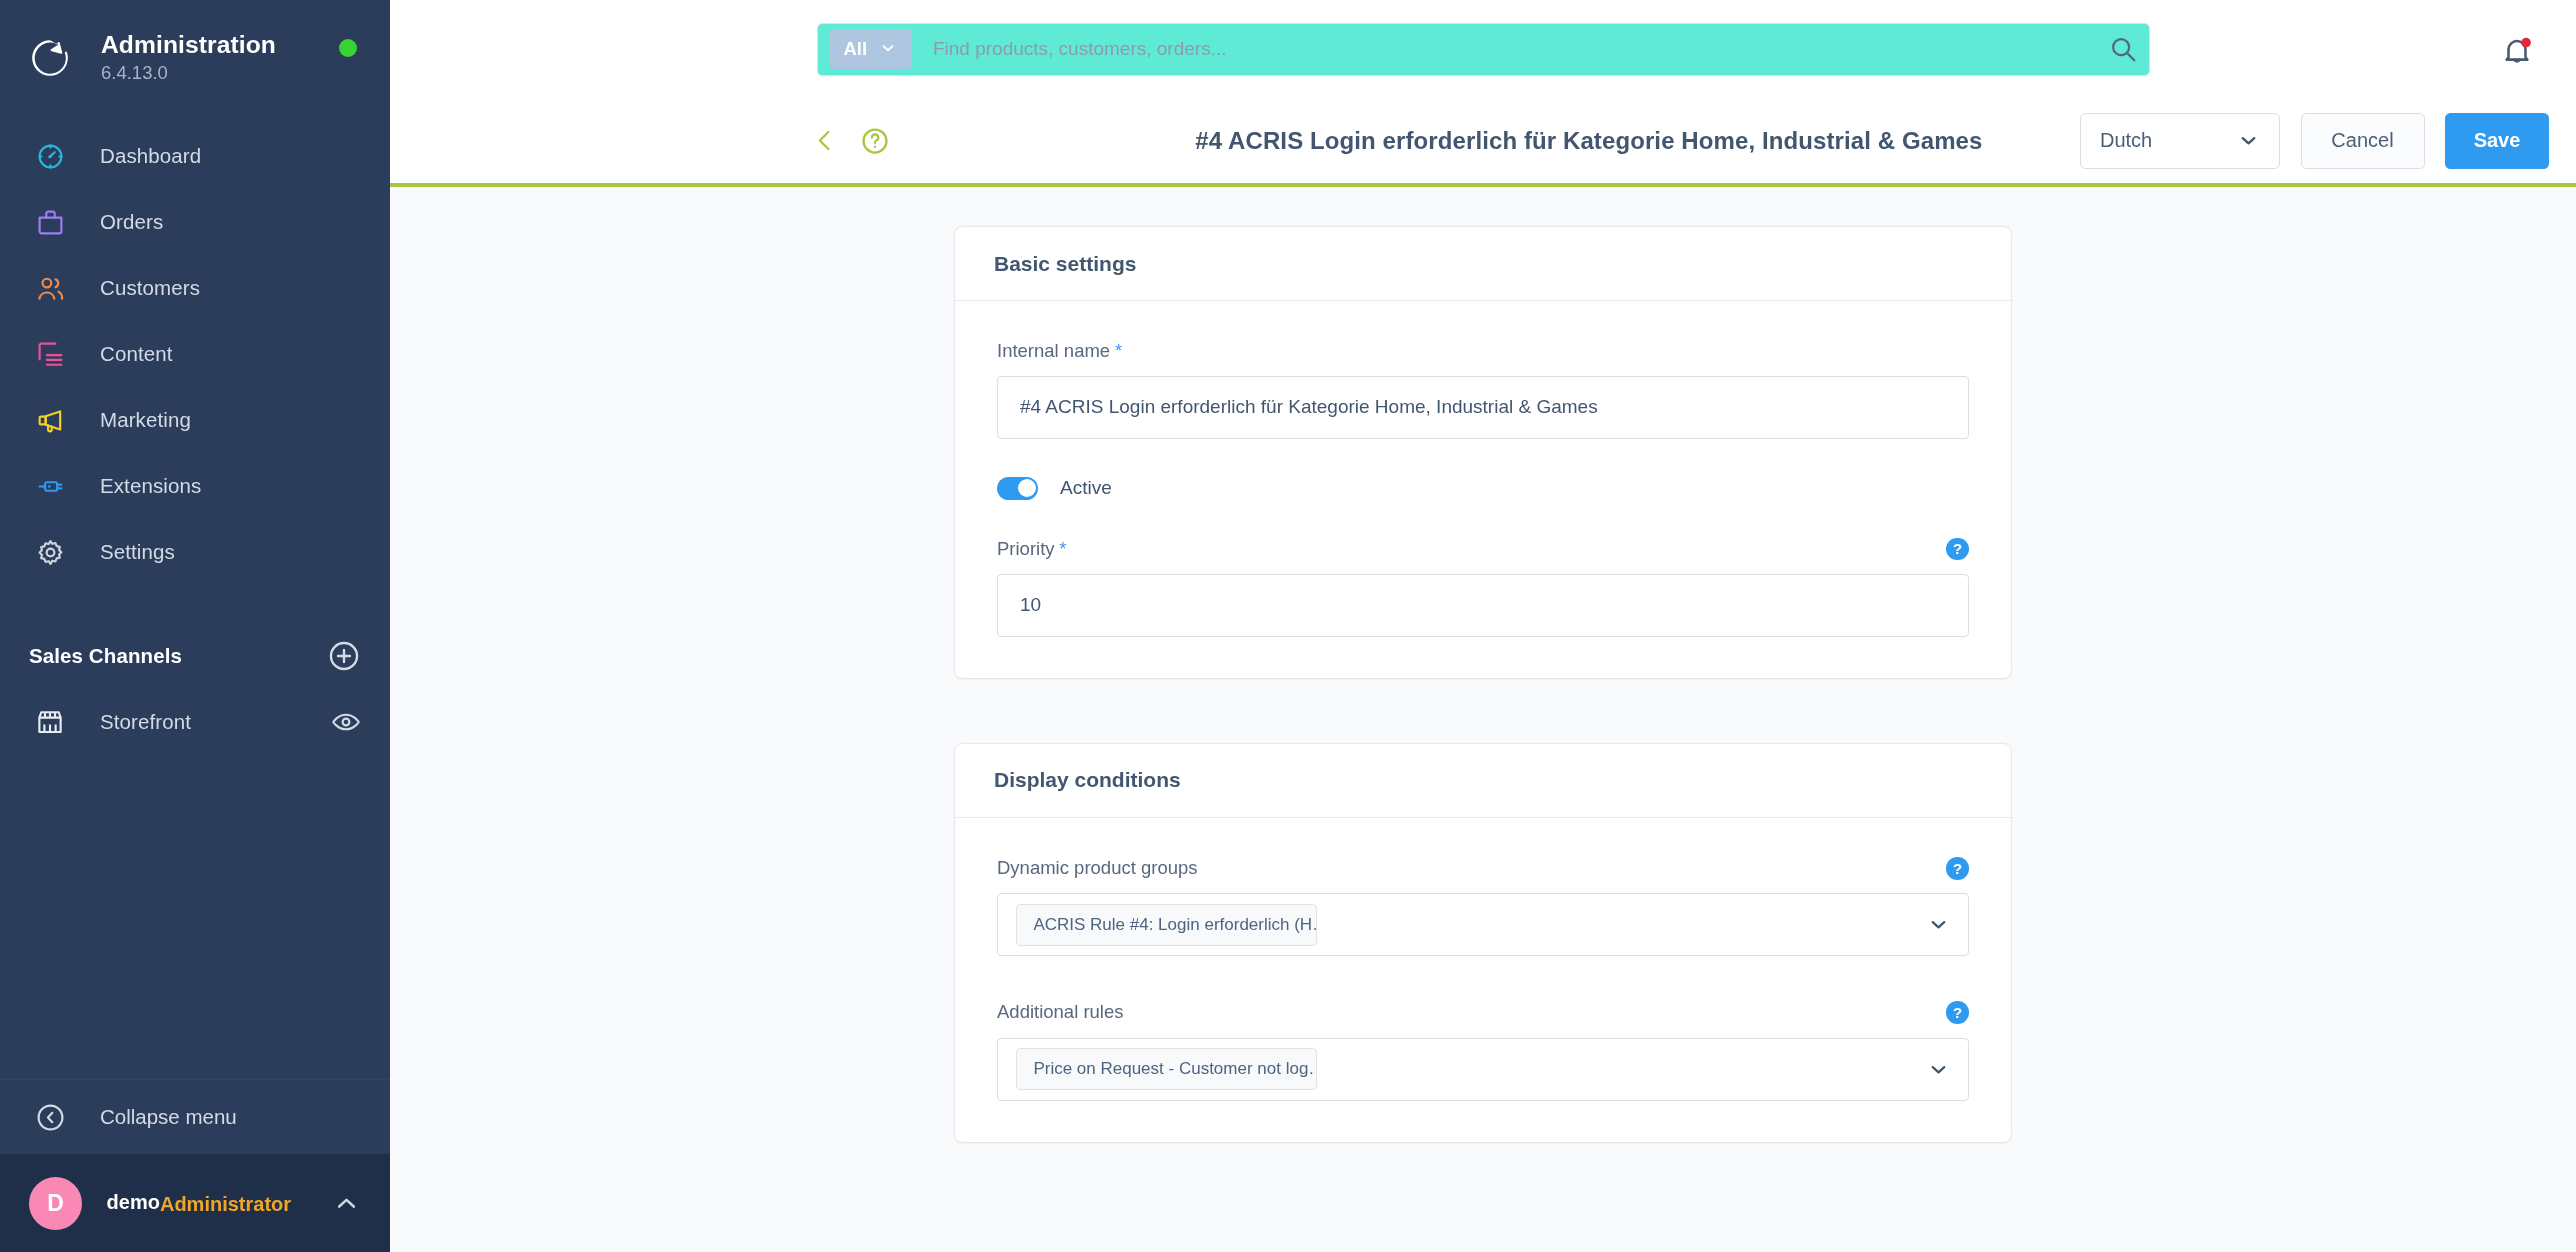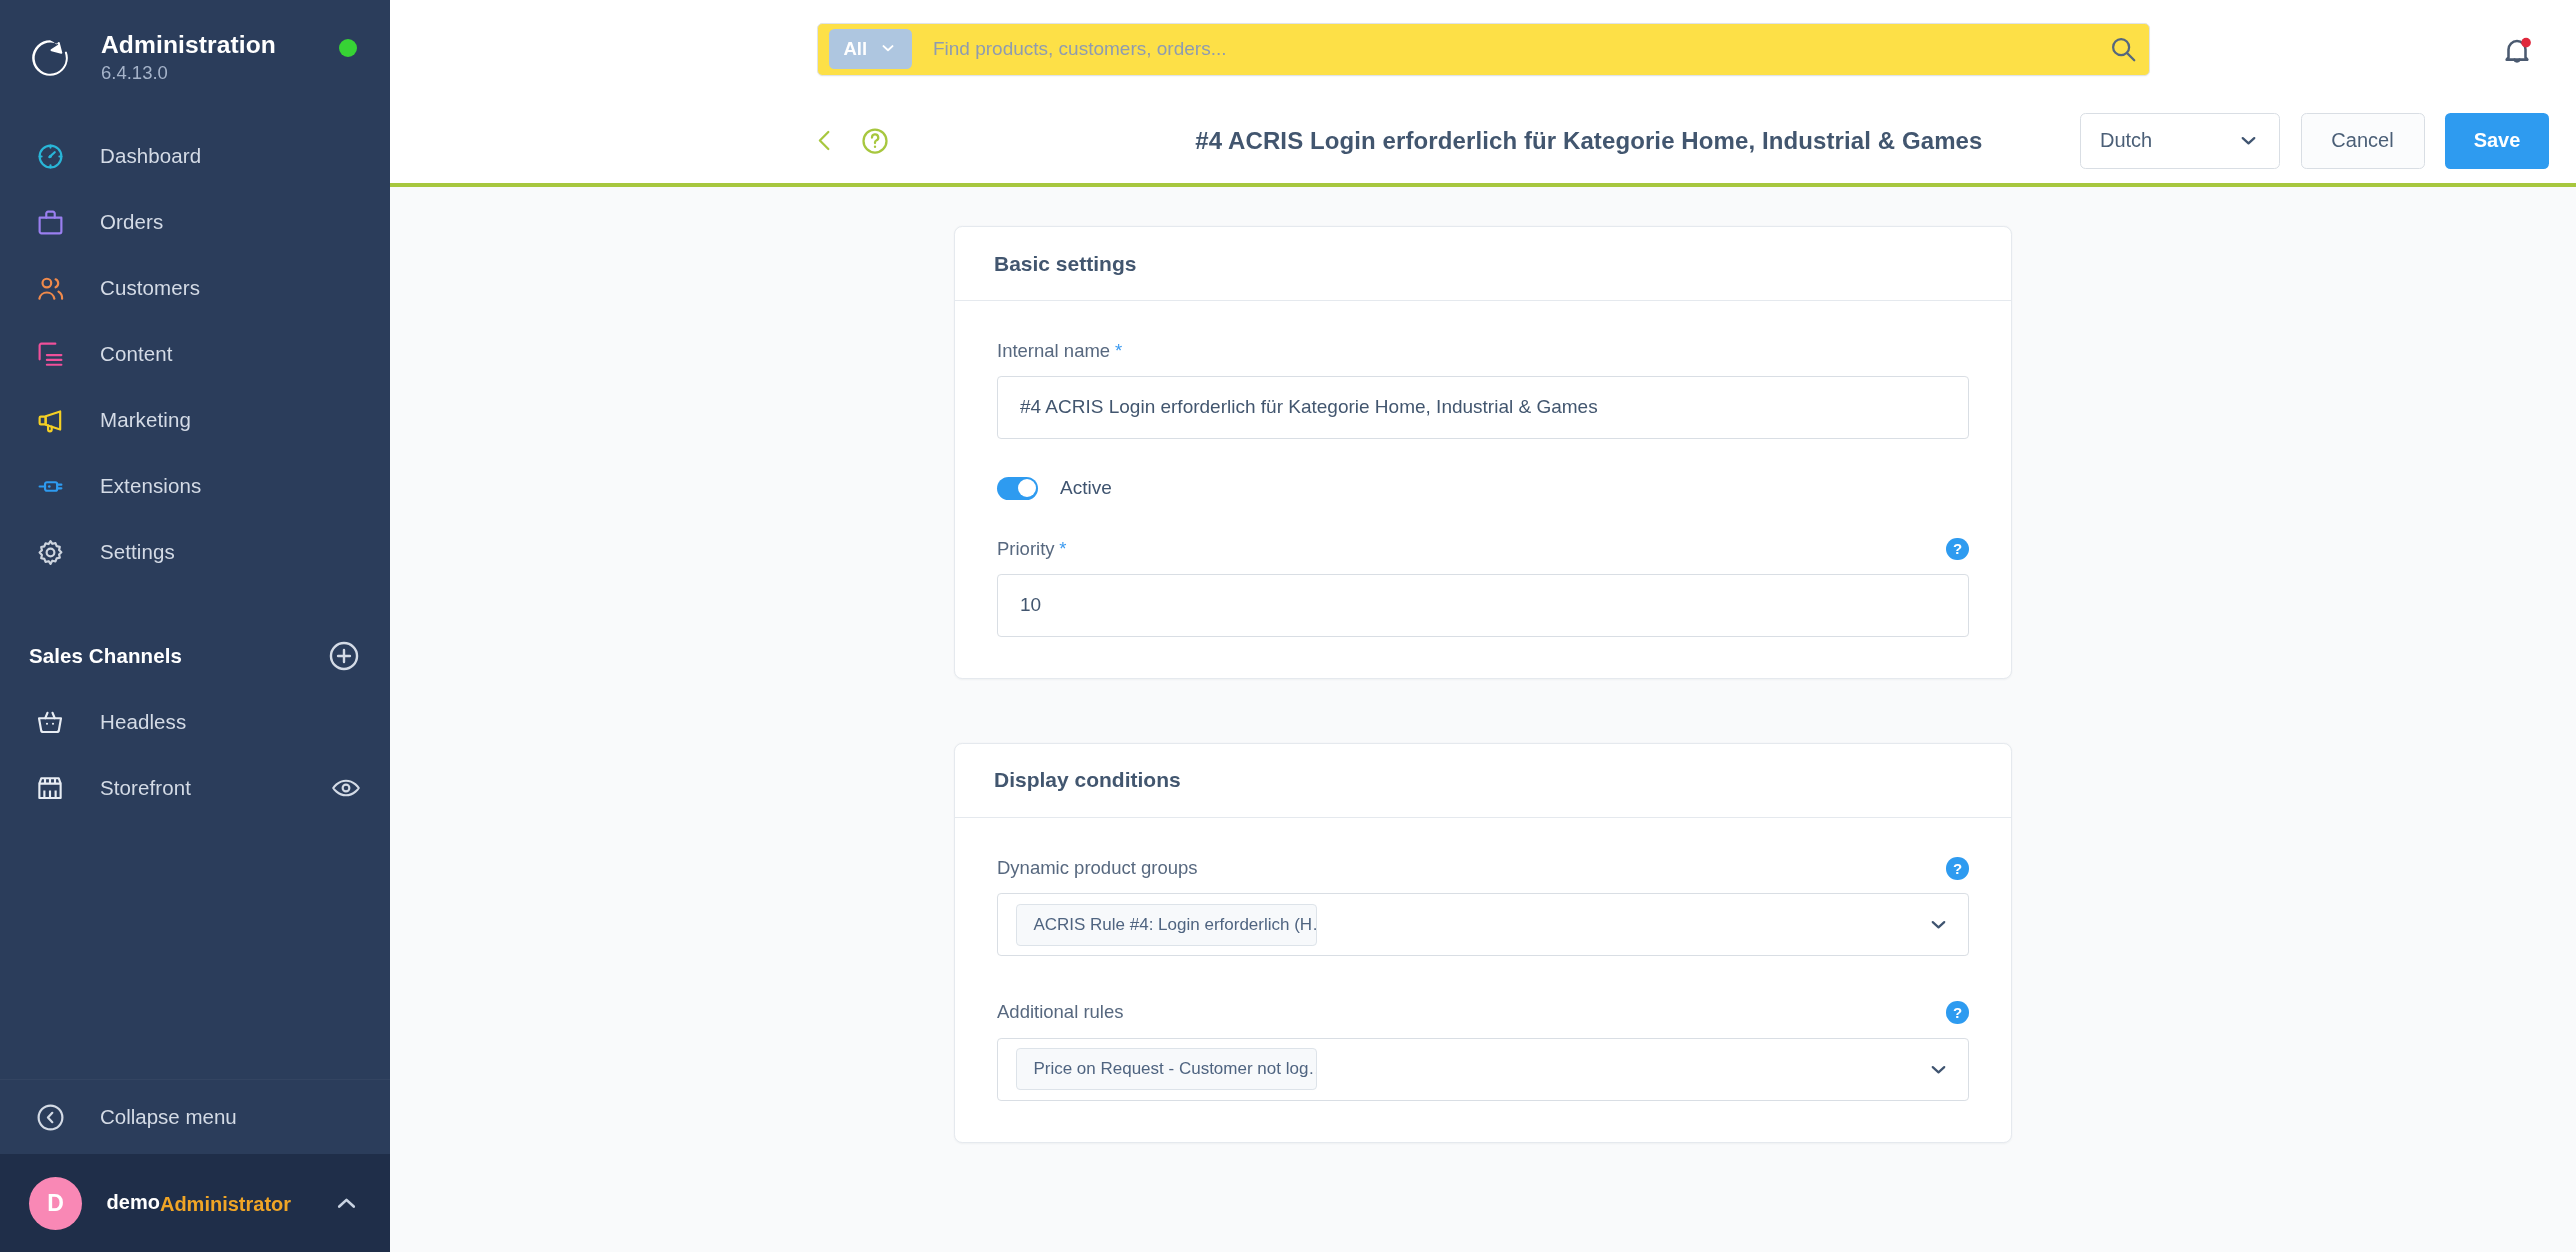--- a/index.html
+++ b/index.html
@@ -70,21 +70,21 @@
 
   
   .main { flex: 1 1 auto; display: flex; flex-direction: column; background: #f9fafb; min-width: 0; position: relative; }
 
   .topbar {
     height: 98px; flex: 0 0 98px; background: #fff;
     display: flex; align-items: center; position: relative;
   }
   .search-wrap {
     width: 1333px; margin: 0 auto; height: 53px;
-    background: #fde047; border: 0.7px solid #dfe3e8; border-radius: 5.5px;
+    background: #5eead4; border: 0.7px solid #dfe3e8; border-radius: 5.5px;
     display: flex; align-items: center; padding: 0 11px;
     box-shadow: 0 0.7px 1.4px rgba(0,0,0,0.03);
   }
   .search-chip {
     height: 40px; padding: 0 15px; background: #aec6e0; border-radius: 5.5px;
     display: flex; align-items: center; gap: 12.3px; cursor: pointer;
   }
   .search-chip-label { font-size: 18.5px; color: #fff; font-weight: bold; }
   .search-chip svg { width: 18px; height: 18px; }
   .search-input {
@@ -283,31 +283,20 @@
       <div class="sc-head">
         <span class="sc-title">Sales Channels</span>
         <span class="sc-add">
           <svg viewBox="0 0 24 24" fill="none" stroke="#d4dbe6" stroke-width="1.7" stroke-linecap="round">
               <circle cx="12" cy="12" r="9.2"></circle>
               <path d="M12 7.8v8.4M7.8 12h8.4"></path>
             </svg>
         </span>
       </div>
 
-      <div class="sc-item">
-        <span class="nav-ico">
-          <svg viewBox="0 0 24 24" fill="none" stroke="#e7ecf3" stroke-width="1.7" stroke-linejoin="round">
-              <path d="M3.2 9h17.6l-1.7 9.6a1.6 1.6 0 0 1-1.6 1.4H6.5a1.6 1.6 0 0 1-1.6-1.4z"></path>
-              <path d="M8.2 9 10 4.6M15.8 9 14 4.6" stroke-linecap="round"></path>
-              <circle cx="9.6" cy="13.4" r=".85" fill="#e7ecf3" stroke="none"></circle>
-              <circle cx="14.4" cy="13.4" r=".85" fill="#e7ecf3" stroke="none"></circle>
-            </svg>
-        </span>
-        <span class="nav-label">Headless</span>
-      </div>
 
       <div class="sc-item">
         <span class="nav-ico">
           <svg viewBox="0 0 24 24" fill="none" stroke="#e7ecf3" stroke-width="1.7" stroke-linejoin="round">
               <path d="M3.5 8.5h17V20h-17z"></path>
               <path d="M3.5 8.5 5 4.2h14l1.5 4.3"></path>
               <path d="M8 8.5V4.2M12 8.5V4.2M16 8.5V4.2"></path>
               <path d="M7.5 20v-6M12 20v-6M16.5 20v-6"></path>
             </svg>
         </span>

